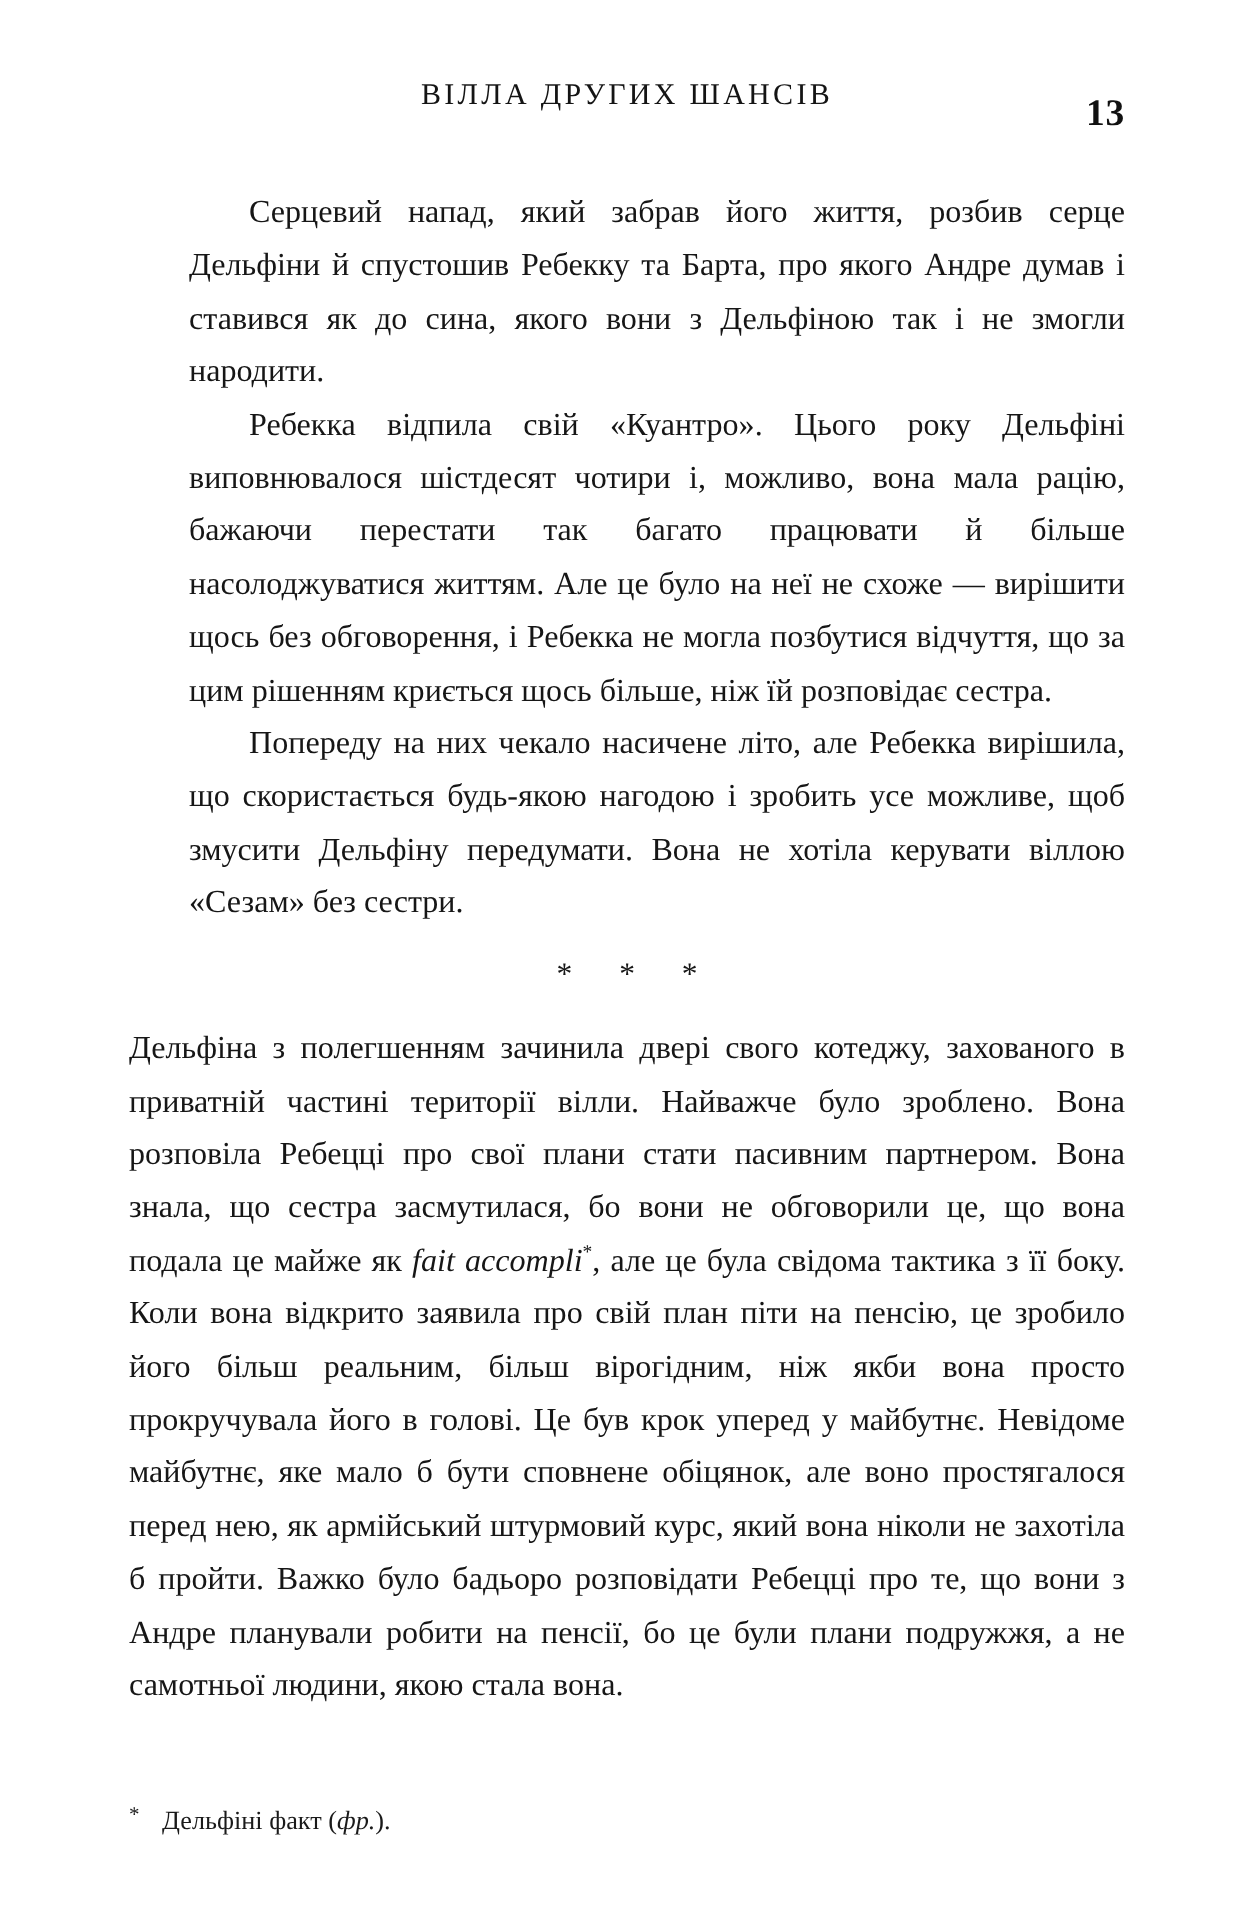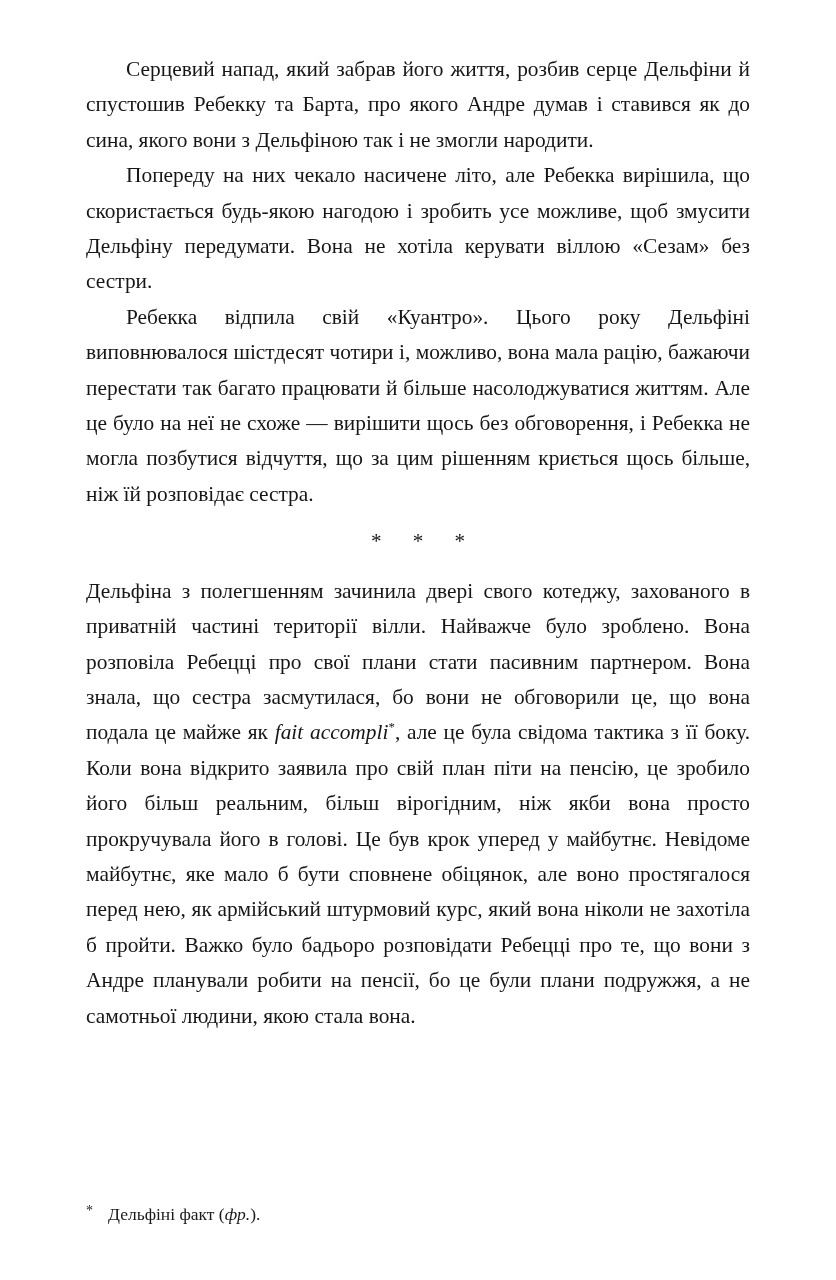--- a/index.html
+++ b/index.html
@@ -54,20 +54,21 @@
     text-align: justify;
     text-justify: inter-word;
     color: #161616;
     hyphens: manual;
   }
   p {
     margin: 0;
   }
   p.indent {
     text-indent: 40px;
+    margin-left: 40px;
   }
   .sep {
     text-align: center;
     letter-spacing: 13px;
     font-size: 21px;
     margin: 12px 0 14px 0;
     color: #161616;
   }
   .sep span {
     display: inline-block;
@@ -101,26 +102,30 @@
     position: relative;
     top: -5px;
   }
   .footnote .fn-text em { font-style: italic; text-align: center; }
 </style>
 </head>
 <body>
 
 <div class="page">
 
+  <div class="running-head">
+    <div class="running-title">Вілла других шансів</div>
+    <div class="folio">13</div>
+  </div>
 
   <div class="body-text">
 
     <p class="indent">Серцевий напад, який забрав його життя, розбив серце Дельфіни й спустошив Ребекку та Барта, про якого Андре думав і ставився як до сина, якого вони з Дельфіною так і не змогли народити.</p>
+    <p class="indent">Ребекка відпила свій «Куантро». Цього року Дельфіні виповнювалося шістдесят чотири і, можливо, вона мала рацію, бажаючи перестати так багато працювати й більше насолоджуватися життям. Але це було на неї не схоже — вирішити щось без обговорення, і Ребекка не могла позбутися відчуття, що за цим рішенням криється щось більше, ніж їй розповідає сестра.</p>
     <p class="indent">Попереду на них чекало насичене літо, але Ребекка вирішила, що скористається будь-якою нагодою і зробить усе можливе, щоб змусити Дельфіну передумати. Вона не хотіла керувати віллою «Сезам» без сестри.</p>
-    <p class="indent">Ребекка відпила свій «Куантро». Цього року Дельфіні виповнювалося шістдесят чотири і, можливо, вона мала рацію, бажаючи перестати так багато працювати й більше насолоджуватися життям. Але це було на неї не схоже — вирішити щось без обговорення, і Ребекка не могла позбутися відчуття, що за цим рішенням криється щось більше, ніж їй розповідає сестра.</p>
 
     <div class="sep"><span>* * *</span></div>
 
     <p><span>Дельфіна з полегшенням зачинила двері свого котеджу, захованого в приватній частині території вілли. Найважче було зроблено. Вона розповіла Ребецці про свої плани стати пасивним партнером. Вона знала, що сестра засмутилася, бо вони не обговорили це, що вона подала це майже як </span><em>fait accompli</em><sup class="fn">*</sup><span>, але це була свідома тактика з її боку. Коли вона відкрито заявила про свій план піти на пенсію, це зробило його більш реальним, більш вірогідним, ніж якби вона просто прокручувала його в голові. Це був крок уперед у майбутнє. Невідоме майбутнє, яке мало б бути сповнене обіцянок, але воно простягалося перед нею, як армійський штурмовий курс, який вона ніколи не захотіла б пройти. Важко було бадьоро розповідати Ребецці про те, що вони з Андре планували робити на пенсії, бо це були плани подружжя, а не самотньої людини, якою стала вона.</span></p>
 
   </div>
 
   <div class="footnote-area">
     <div class="footnote">
       <span class="marker">*</span>

